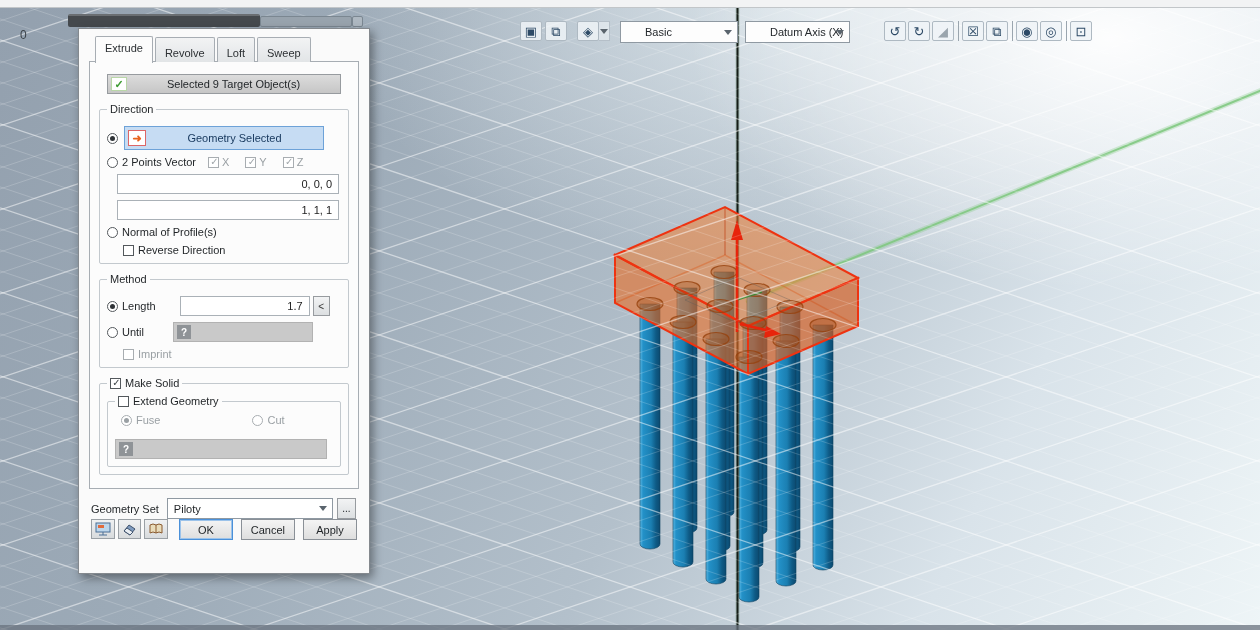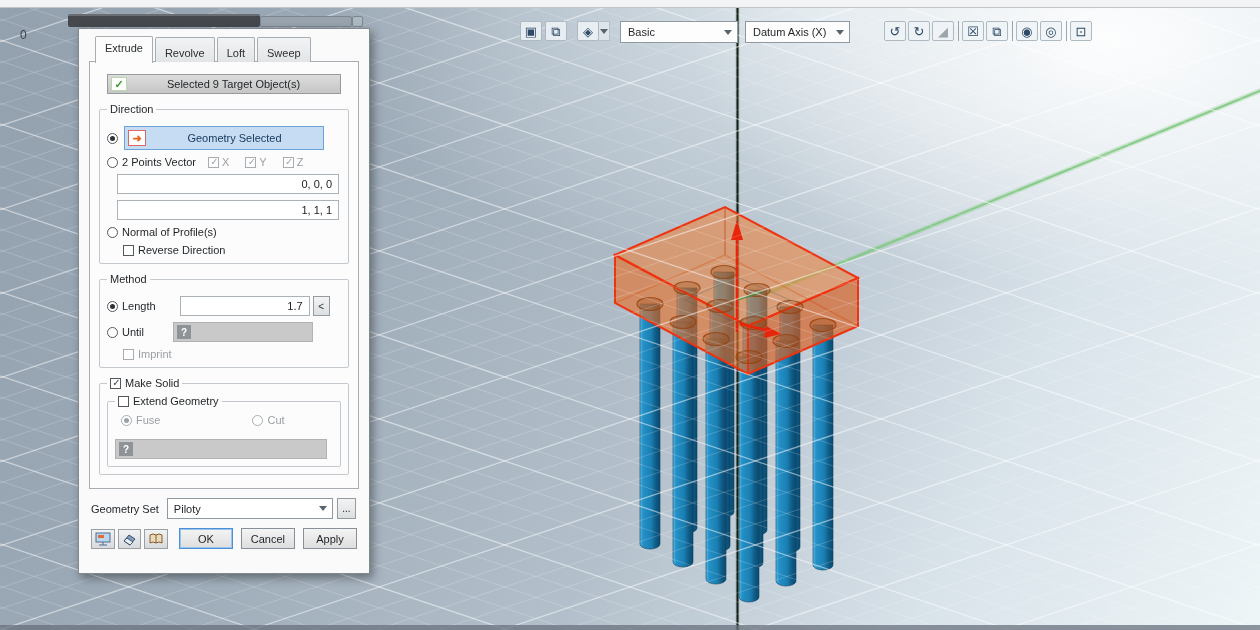--- a/index.html
+++ b/index.html
@@ -37,21 +37,21 @@
   .tb-btn { display:flex; align-items:center; justify-content:center;
     width:22px; height:20px; background:rgba(238,243,247,.85);
     border:1px solid #aeb9c2; border-radius:2px; color:#2d4a66; font-size:13px;
     line-height:1; }
   .tb-btn.gray { color:#9aa5ad; }
   .tb-caret { width:11px; height:20px; background:rgba(238,243,247,.6);
     border:1px solid #b5bfc8; border-left:none; display:flex; align-items:center;
     justify-content:center; }
   .combo { position:absolute; z-index:7; height:22px; background:#fdfdfd;
     border:1px solid #8f99a2; display:flex; align-items:center; font-size:11px;
-    color:#24282c; padding-left:7px; }
+    color:#24282c; padding-left:24px; }
   .combo .cbx-caret { position:absolute; right:5px; }
   .tri-down { width:0; height:0; border-left:4px solid transparent;
     border-right:4px solid transparent; border-top:5px solid #5a646d; }
   .tb-sep { position:absolute; z-index:7; width:1px; height:20px; top:21px;
     background:#9aa5ae; }
 
   
   #dialog { position:absolute; left:78px; top:28px; width:292px; height:546px;
     background:#fafafa; border:1px solid #84898e; z-index:10;
     box-shadow:3px 4px 9px rgba(0,0,0,.4); font-size:11px; color:#1f2326; }
@@ -131,21 +131,21 @@
 
   .geom-row { display:flex; align-items:center; margin-top:9px; padding:0 2px; }
   .geom-select { width:166px; height:21px; background:#fff; border:1px solid #8f99a2;
     margin-left:8px; display:flex; align-items:center; padding-left:6px;
     position:relative; }
   .geom-select .cbx-caret { position:absolute; right:5px; }
   .more-btn { width:19px; height:21px; margin-left:4px;
     background:linear-gradient(#f2f3f4,#dcdfe1); border:1px solid #979b9f;
     font-size:10px; display:flex; align-items:center; justify-content:center; }
 
-  .footer-row { display:flex; align-items:center; margin-top:9px; padding:0 2px; }
+  .footer-row { display:flex; align-items:flex-start; margin-top:0; padding:0 2px; }
   .mini-icon-btn { width:24px; height:20px; background:linear-gradient(#f0f1f2,#d8dbdd);
     border:1px solid #9aa0a5; margin-right:3px; display:flex; align-items:center;
     justify-content:center; }
   .push-btn { width:55px; height:21px; background:linear-gradient(#f4f4f4,#dedede);
     border:1px solid #8a9097; display:flex; align-items:center; justify-content:center;
     font-size:11px; margin-left:8px; }
   .push-btn.default { border:1px solid #4a90d9; box-shadow:0 0 0 1px #9cc3ea inset; }
 </style>
 </head>
 <body>

